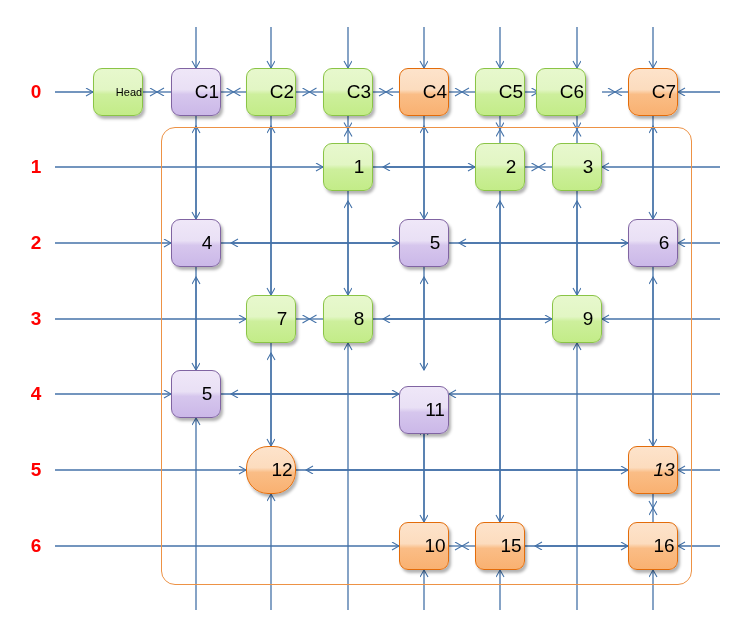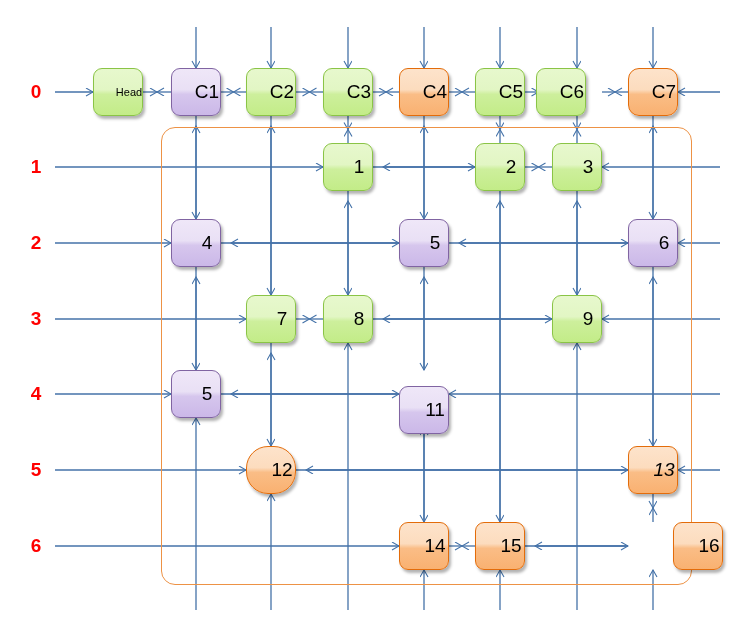--- a/index.html
+++ b/index.html
@@ -176,17 +176,17 @@
       <div class="node purple" style="left: 171px; top: 219px;">4</div>
       <div class="node purple" style="left: 399px; top: 219px;">5</div>
       <div class="node purple" style="left: 628px; top: 219px;">6</div>
       <div class="node green" style="left: 246px; top: 295px;">7</div>
       <div class="node green" style="left: 323px; top: 295px;">8</div>
       <div class="node green" style="left: 552px; top: 295px;">9</div>
       <div class="node purple" style="left: 171px; top: 370px;">5</div>
       <div class="node purple" style="left: 399px; top: 386px;">11</div>
       <div class="node orange" style="left: 246px; top: 446px; border-radius: 22px;">12</div>
       <div class="node orange" style="left: 628px; top: 446px; font-style: italic;">13</div>
-      <div class="node orange" style="left: 399px; top: 522px;">14</div>
+      <div class="node orange" style="left: 399px; top: 522px;">10</div>
       <div class="node orange" style="left: 475px; top: 522px;">15</div>
-      <div class="node orange" style="left: 628px; top: 522px; margin-left: 45px;">16</div>
+      <div class="node orange" style="left: 628px; top: 522px;">16</div>
     </div>
 </div>
 
 </body></html>

